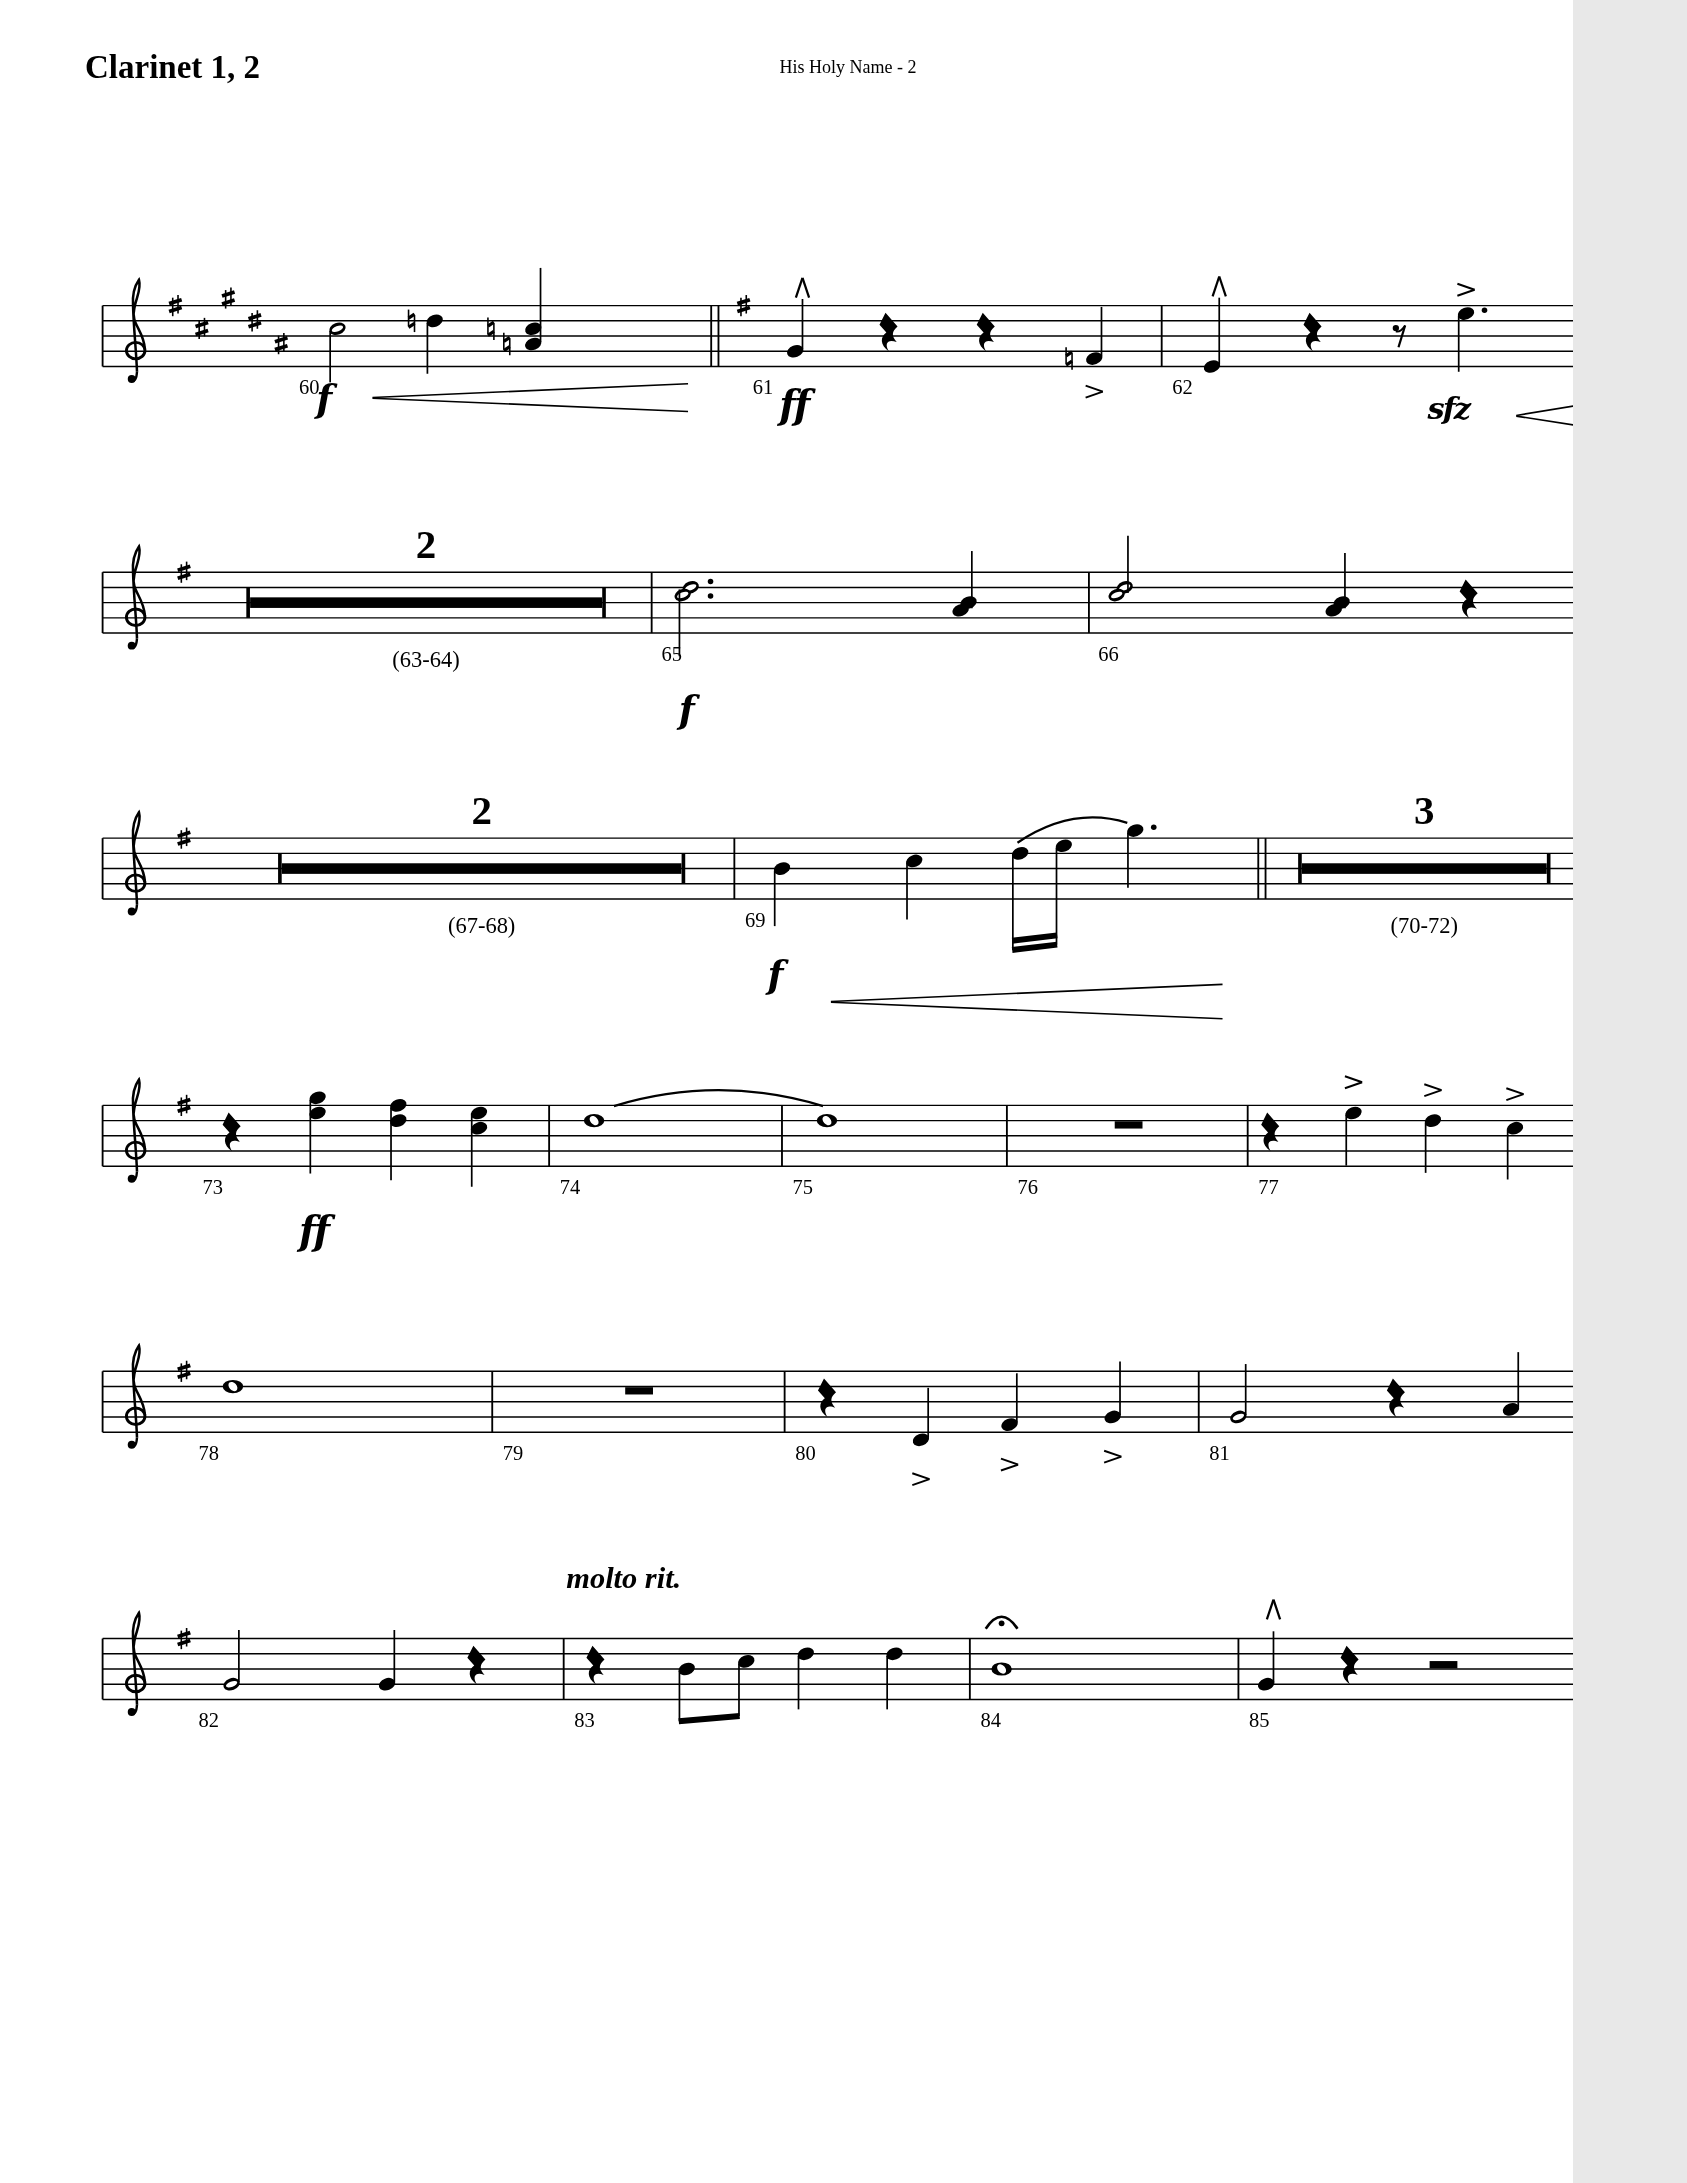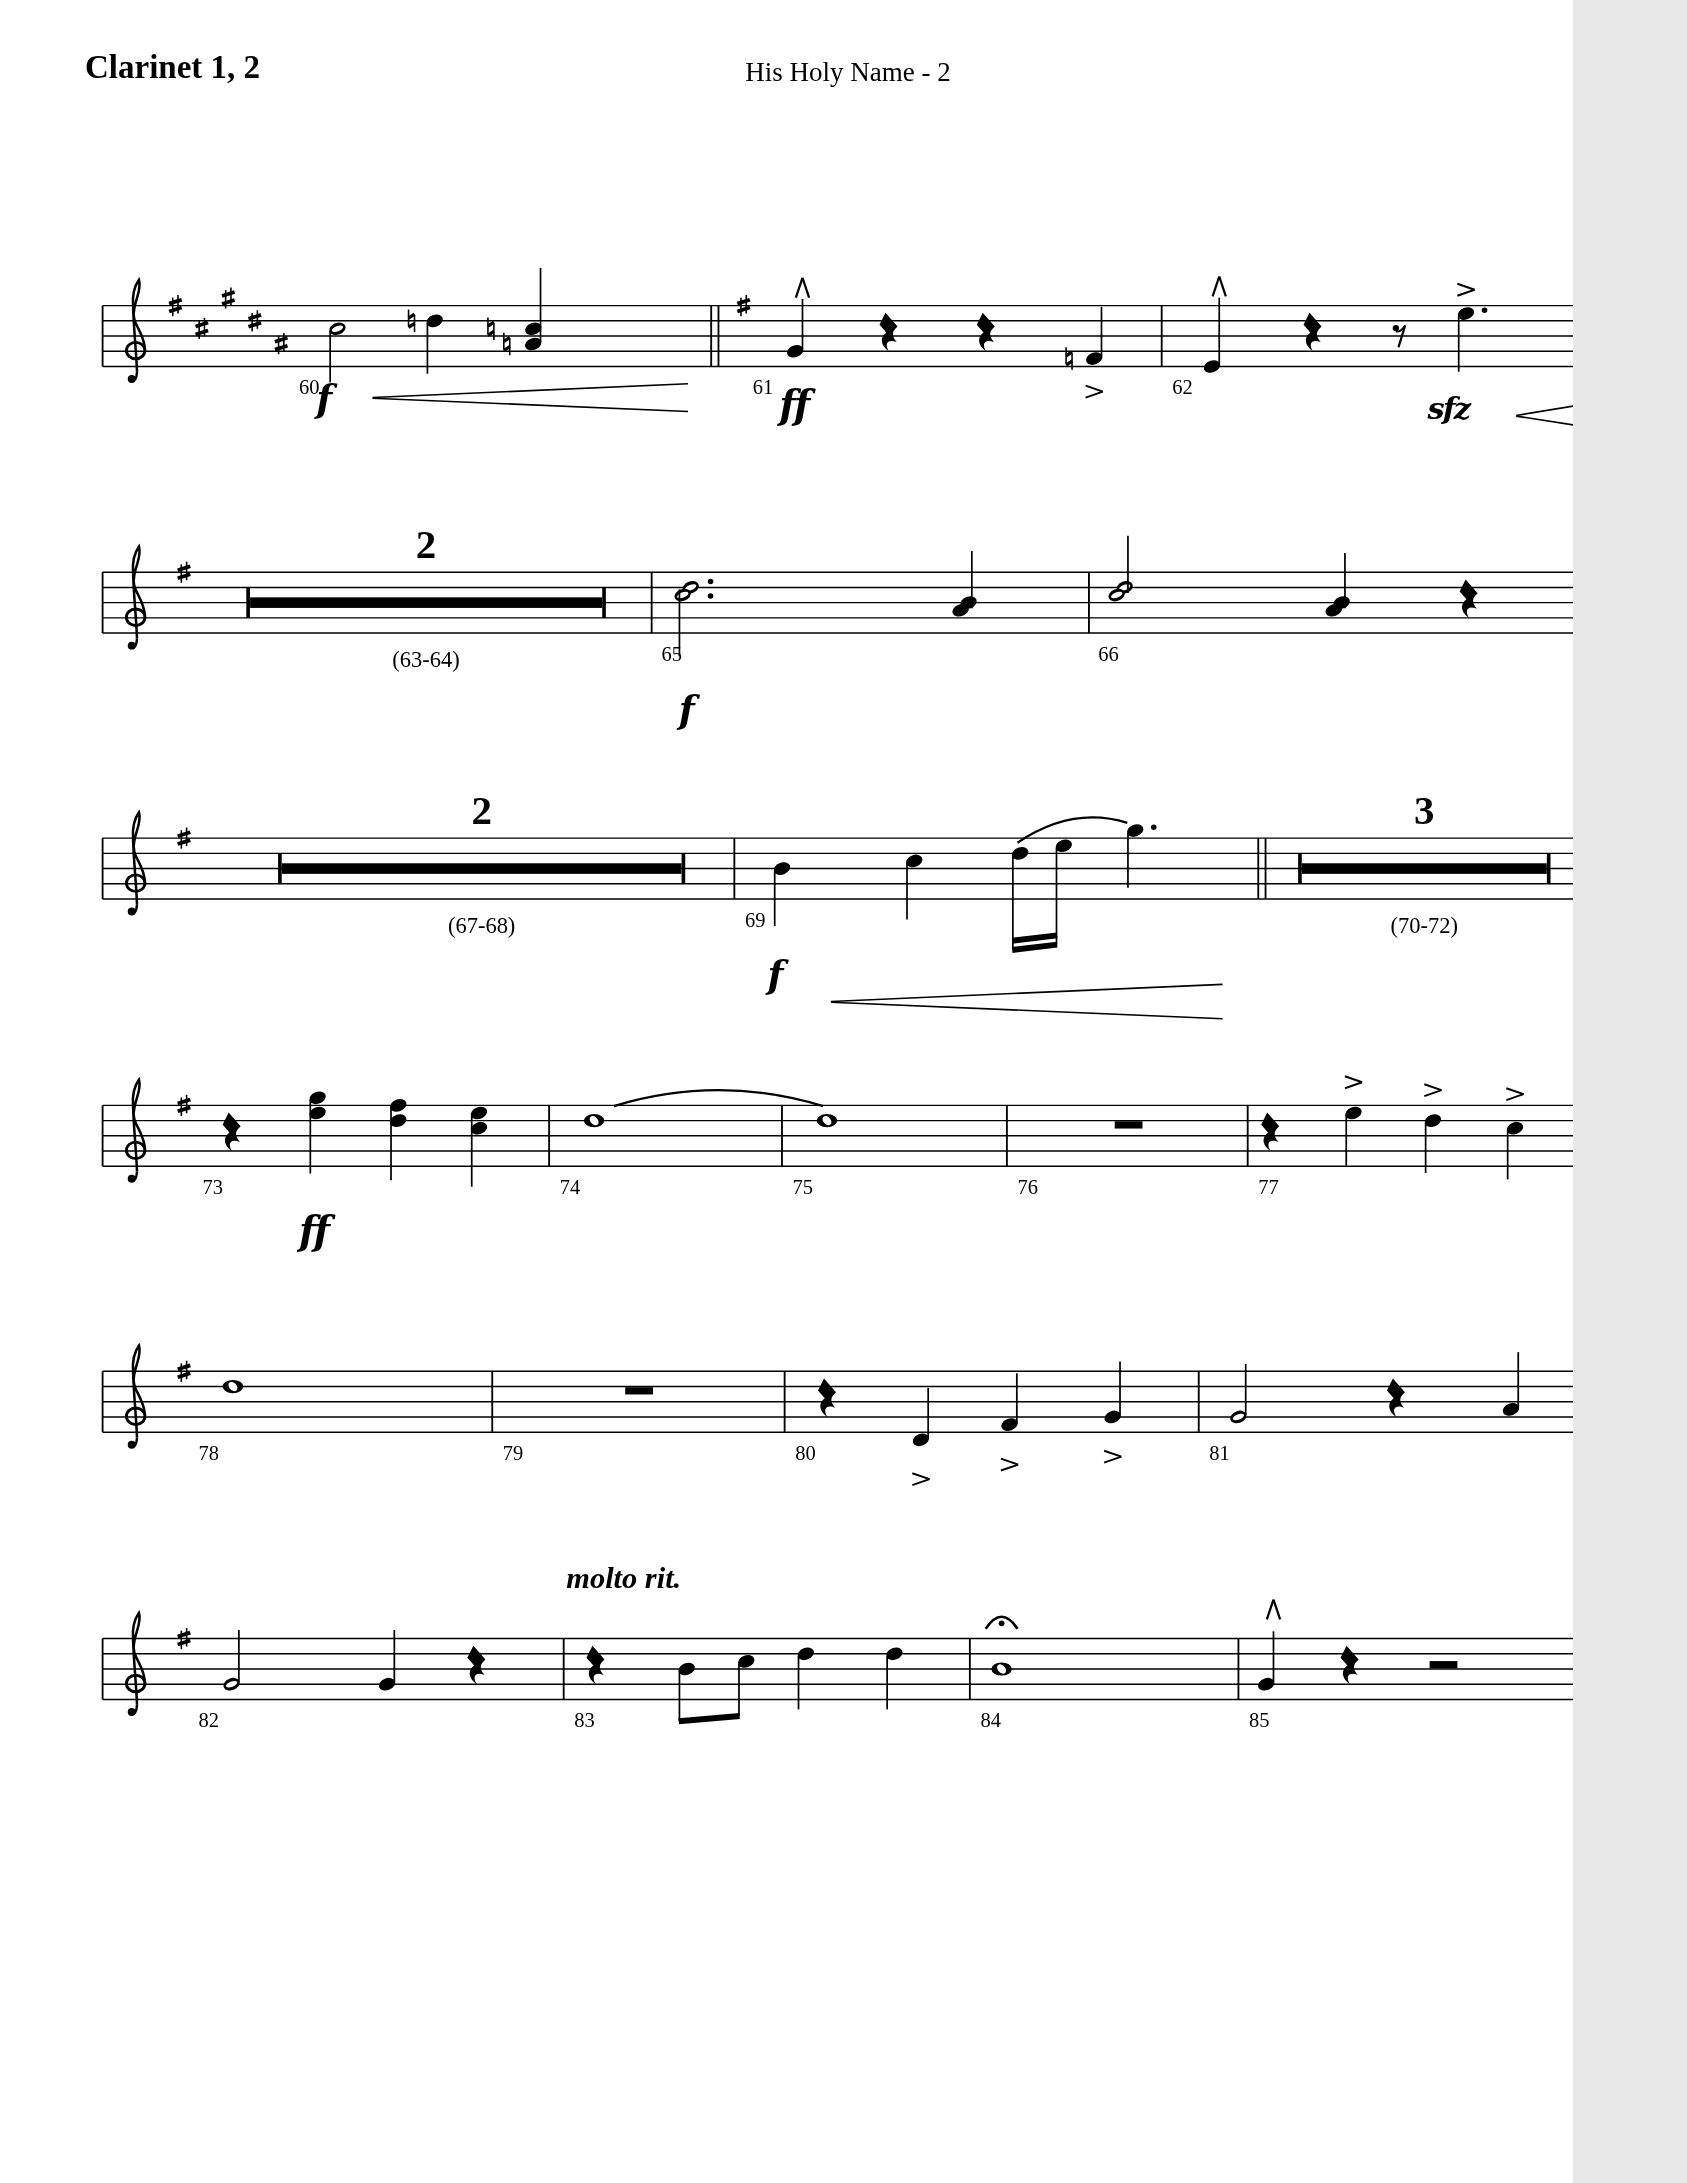--- a/index.html
+++ b/index.html
@@ -1,20 +1,20 @@
 <!DOCTYPE html>
 <html style="font-size:10.6px"><head>
 <meta charset="utf-8">
 <style>
   html,body{margin:0;padding:0;background:#e8e8e8}
   .page{position:relative;width:1573px;height:2183px;background:#ffffff;overflow:hidden;
         font-family:"Liberation Serif",serif;color:#000}
   .hdr{position:absolute;white-space:nowrap}
   .part{left:85px;top:49px;font-size:33px;font-weight:bold}
-  .title{left:848px;top:57px;transform:translateX(-50%);font-size:27px}
+  .title{left:848px;top:57px;transform:translateX(-50%);font-size:18px}
   svg.score{position:absolute;left:0;top:0}
   svg text{fill:#000;font-family:"Liberation Serif",serif}
   .mnum{font-size:31px}
   .mrcount{font-size:62px;font-weight:bold}
   .mrange{font-size:34px}
   .dyn{font-style:italic;font-weight:bold;font-family:"DejaVu Serif",serif;letter-spacing:-3px}
   .tempo{font-size:46px;font-style:italic;font-weight:bold}
 </style>
 </head>
 <body>

